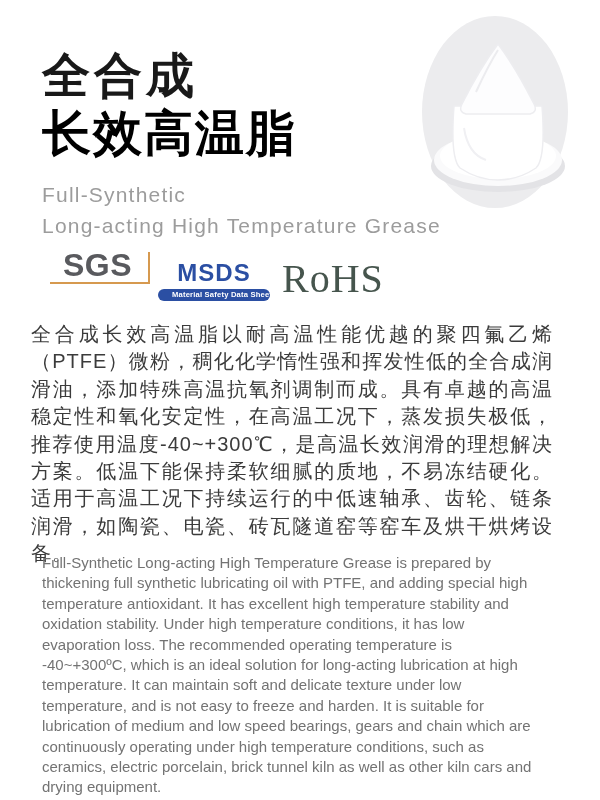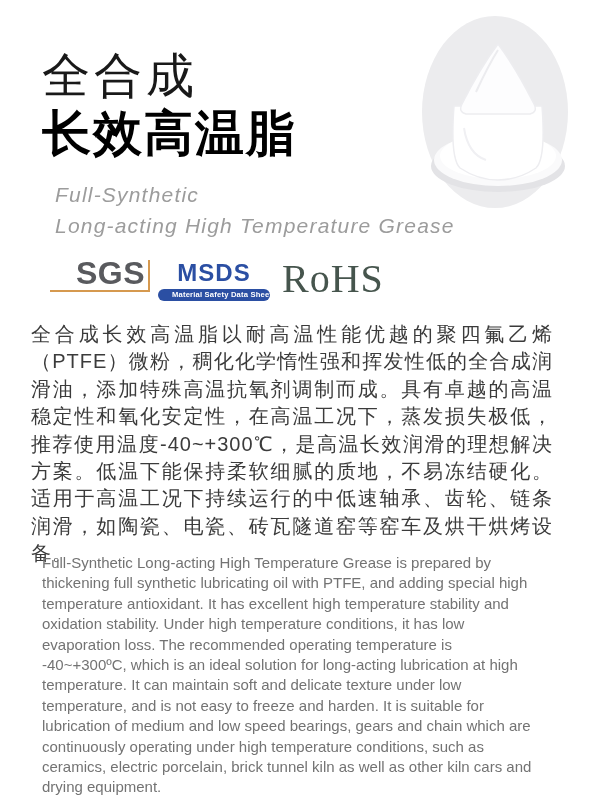--- a/index.html
+++ b/index.html
@@ -22,55 +22,54 @@
     height: 212px;
   }
 
   
   .title-cn-1 {
     position: absolute;
     left: 42px;
     top: 50px;
     font-size: 48px;
     line-height: 52px;
-    font-weight: 400;
+    font-weight: 700;
     letter-spacing: 4px;
     color: #191919;
   }
   .title-cn-2 {
     position: absolute;
     left: 42px;
     top: 106px;
     font-size: 49px;
     line-height: 54px;
     font-weight: 900;
     letter-spacing: 2px;
     color: #000000;
   }
   .subtitle-en {
     position: absolute;
-    left: 55px;
+    left: 42px;
     font-size: 21px;
-    font-style: italic;
     letter-spacing: 1.2px;
     color: #9c9c9c;
   }
   .subtitle-en.line1 { top: 183px; }
   .subtitle-en.line2 { top: 214px; }
 
   
   .certs { position: absolute; left: 0; top: 0; }
 
   .sgs-logo {
     position: absolute;
     left: 50px;
-    top: 256px;
+    top: 248px;
     width: 100px;
     height: 36px;
-    text-align: right;
+    text-align: center;
   }
   .sgs-text {
     display: inline-block;
     font-size: 32px;
     line-height: 34px;
     font-weight: 700;
     letter-spacing: 0.5px;
     color: #595a5e;
     padding-right: 5px;
   }

